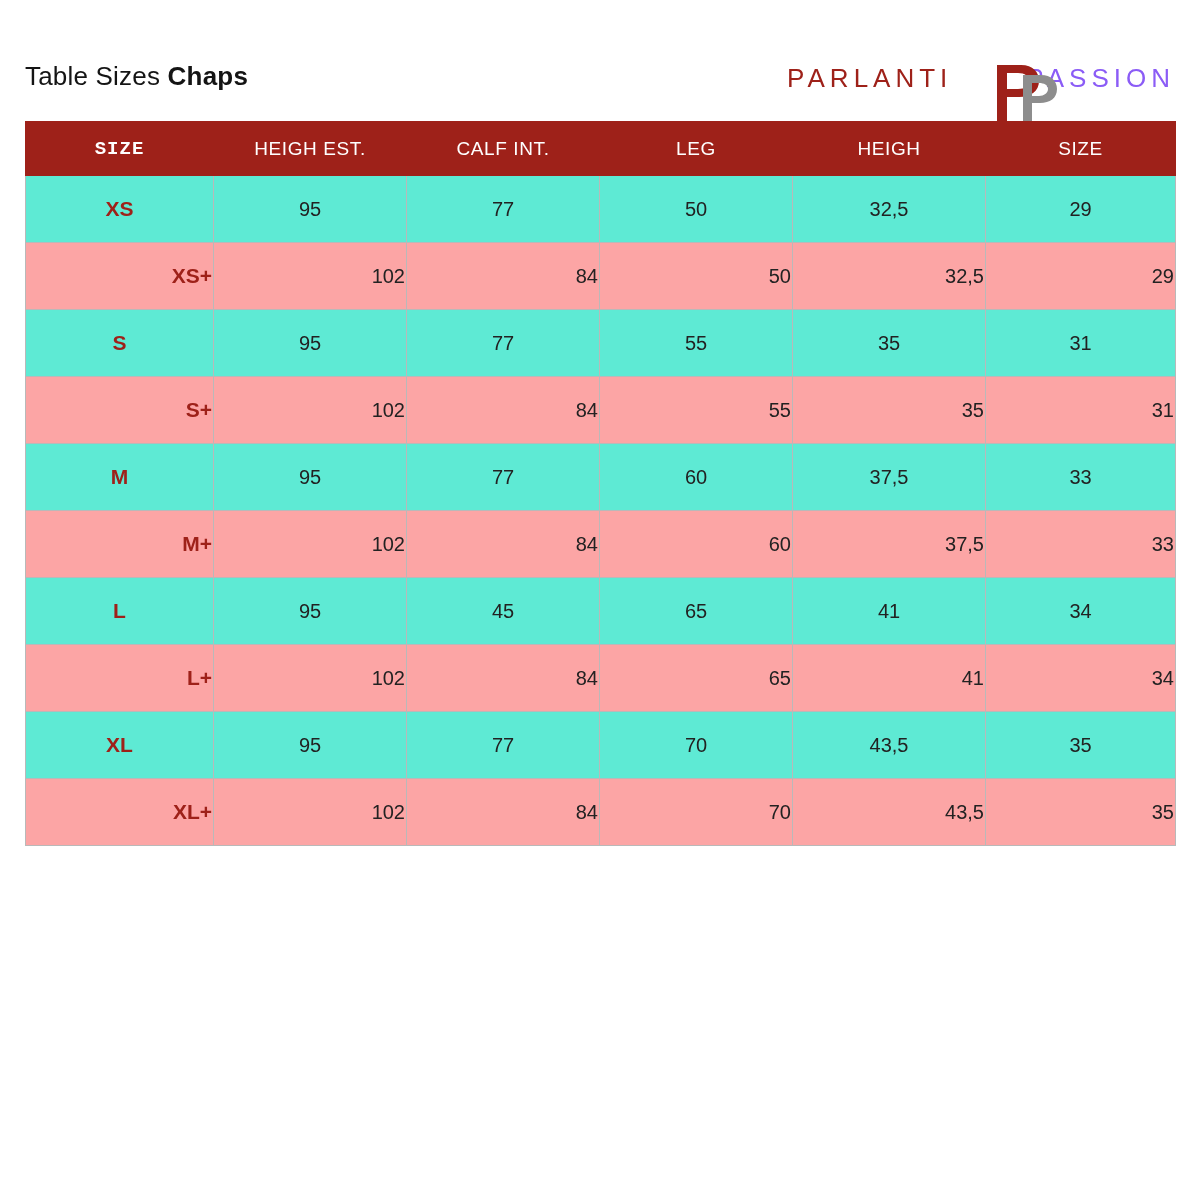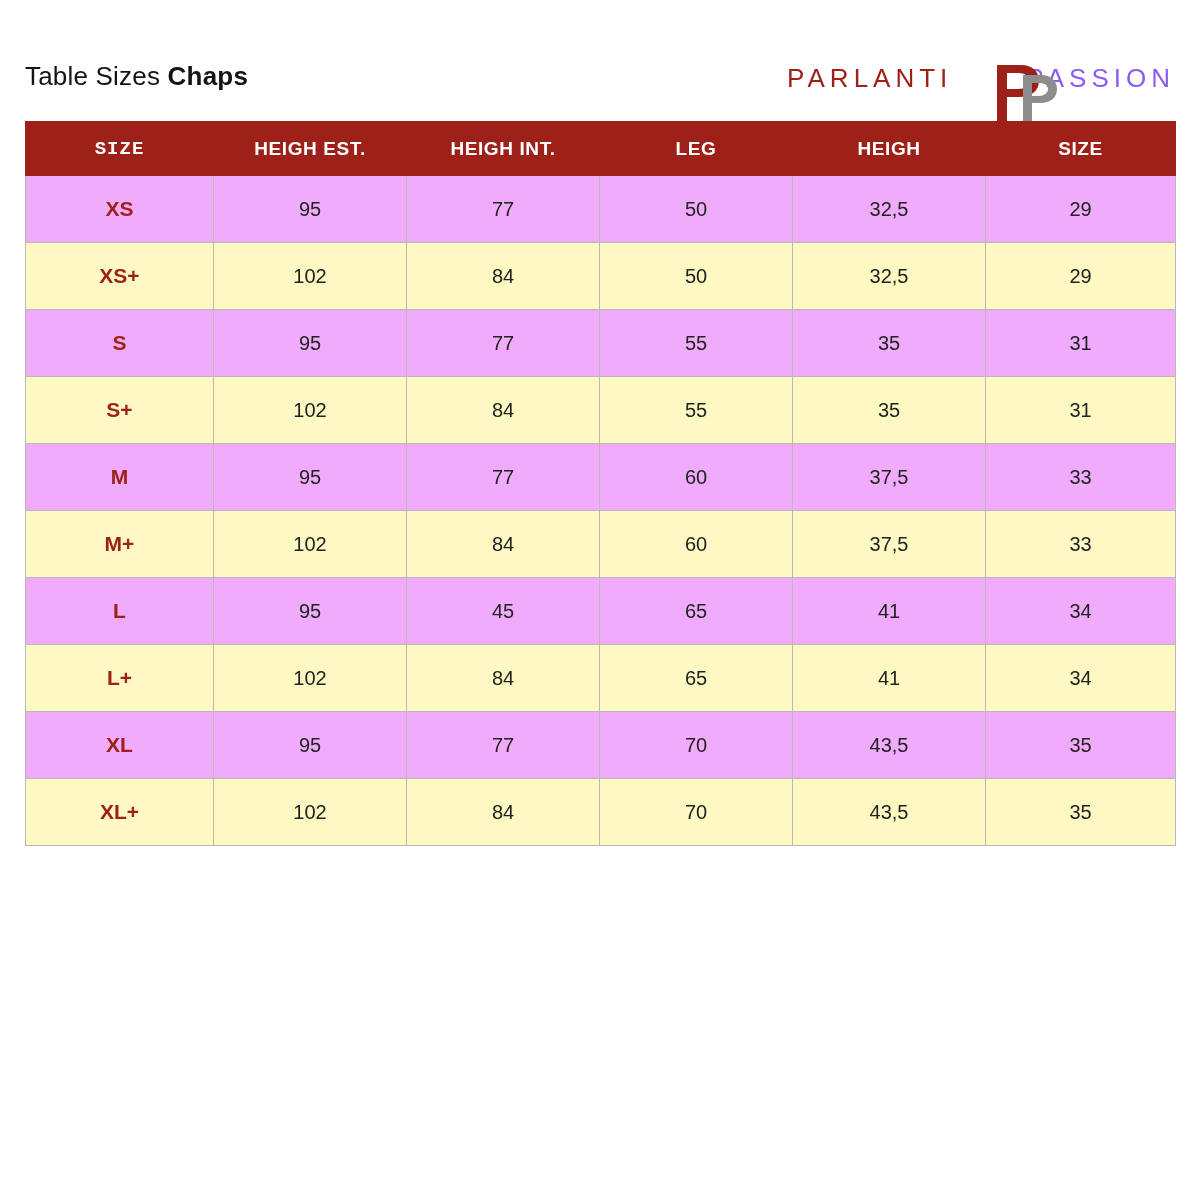--- a/index.html
+++ b/index.html
@@ -97,39 +97,40 @@
   table.size-table th,
   table.size-table td {
     border: 1px solid #b9b9b9;
     text-align: center;
     vertical-align: middle;
   }
   table.size-table thead th {
     background: #9e2119;
     color: #ffffff;
     font-size: 19px;
-    font-weight: 700;
+    font-weight: 400;
     letter-spacing: 0.6px;
     height: 51px;
     border: 1px solid #9e2119;
   }
   table.size-table thead th.col-size {
     font-weight: 700;
     letter-spacing: 1px;
     font-family: Liberation Mono, monospace;
   }
   table.size-table tbody td {
     height: 64px;
     font-size: 20px;
     color: #222222;
     font-weight: 400;
-    background: #f0abfc;
+    background: #5eead4;
   }
   table.size-table tbody tr.alt td {
-    background: #fef9c3;
+    background: #fca5a5;
+    text-align: right;
   }
   table.size-table tbody td.size-cell {
     color: #9e2119;
     font-weight: 700;
     font-size: 21px;
   }
   col.c-size   { width: 188px; }
   col.c-he     { width: 193px; }
   col.c-hi     { width: 193px; }
   col.c-leg    { width: 193px; }
@@ -166,21 +167,21 @@
           <col class="c-he">
           <col class="c-hi">
           <col class="c-leg">
           <col class="c-calf">
           <col class="c-ankle">
       </colgroup>
       <thead>
         <tr>
           <th class="col-size">SIZE</th>
           <th>HEIGH EST.</th>
-          <th>HEIGH INT.</th>
+          <th>CALF INT.</th>
           <th>LEG</th>
           <th>HEIGH</th>
           <th>SIZE</th>
         </tr>
       </thead>
       <tbody>
         <tr>
           <td class="size-cell">XS</td>
           <td>95</td>
           <td>77</td>

